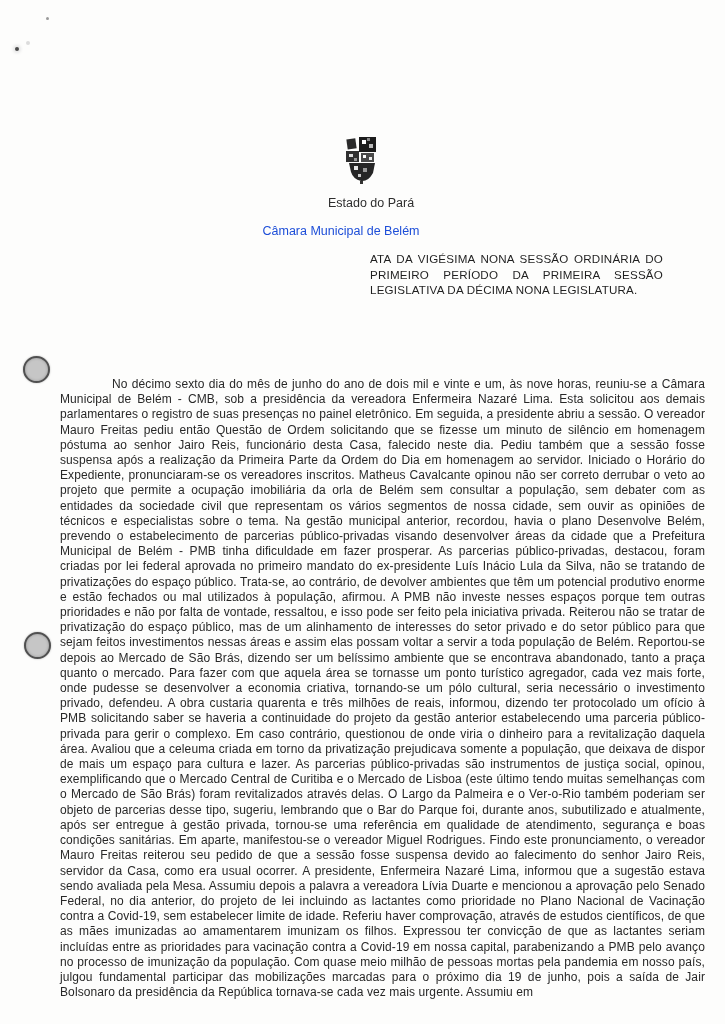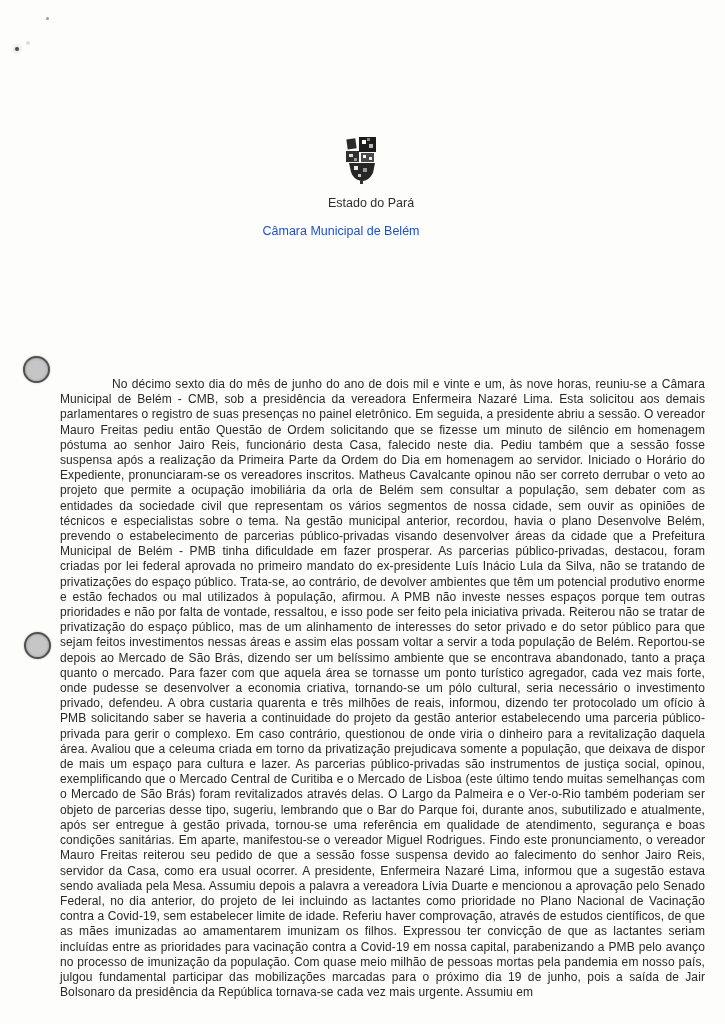--- a/index.html
+++ b/index.html
@@ -77,16 +77,17 @@
       <rect x="10" y="29" width="4" height="4" fill="#e8e8e8"></rect>
       <rect x="19" y="31" width="4" height="4" fill="#9a9a9a"></rect>
       <rect x="14" y="37" width="3" height="3" fill="#cccccc"></rect>
       <rect x="16" y="44" width="3" height="3" fill="#333333"></rect>
     </svg>
   </span>
 
   <div class="state-line">Estado do Pará</div>
   <div class="institution-line">Câmara Municipal de Belém</div>
 
+  <div class="title-block">ATA DA VIGÉSIMA NONA SESSÃO ORDINÁRIA DO PRIMEIRO PERÍODO DA PRIMEIRA SESSÃO LEGISLATIVA DA DÉCIMA NONA LEGISLATURA.</div>
 
   <div class="body-paragraph">No décimo sexto dia do mês de junho do ano de dois mil e vinte e um, às nove horas, reuniu-se a Câmara Municipal de Belém - CMB, sob a presidência da vereadora Enfermeira Nazaré Lima. Esta solicitou aos demais parlamentares o registro de suas presenças no painel eletrônico. Em seguida, a presidente abriu a sessão. O vereador Mauro Freitas pediu então Questão de Ordem solicitando que se fizesse um minuto de silêncio em homenagem póstuma ao senhor Jairo Reis, funcionário desta Casa, falecido neste dia. Pediu também que a sessão fosse suspensa após a realização da Primeira Parte da Ordem do Dia em homenagem ao servidor. Iniciado o Horário do Expediente, pronunciaram-se os vereadores inscritos. Matheus Cavalcante opinou não ser correto derrubar o veto ao projeto que permite a ocupação imobiliária da orla de Belém sem consultar a população, sem debater com as entidades da sociedade civil que representam os vários segmentos de nossa cidade, sem ouvir as opiniões de técnicos e especialistas sobre o tema. Na gestão municipal anterior, recordou, havia o plano Desenvolve Belém, prevendo o estabelecimento de parcerias público-privadas visando desenvolver áreas da cidade que a Prefeitura Municipal de Belém - PMB tinha dificuldade em fazer prosperar. As parcerias público-privadas, destacou, foram criadas por lei federal aprovada no primeiro mandato do ex-presidente Luís Inácio Lula da Silva, não se tratando de privatizações do espaço público. Trata-se, ao contrário, de devolver ambientes que têm um potencial produtivo enorme e estão fechados ou mal utilizados à população, afirmou. A PMB não investe nesses espaços porque tem outras prioridades e não por falta de vontade, ressaltou, e isso pode ser feito pela iniciativa privada. Reiterou não se tratar de privatização do espaço público, mas de um alinhamento de interesses do setor privado e do setor público para que sejam feitos investimentos nessas áreas e assim elas possam voltar a servir a toda população de Belém. Reportou-se depois ao Mercado de São Brás, dizendo ser um belíssimo ambiente que se encontrava abandonado, tanto a praça quanto o mercado. Para fazer com que aquela área se tornasse um ponto turístico agregador, cada vez mais forte, onde pudesse se desenvolver a economia criativa, tornando-se um pólo cultural, seria necessário o investimento privado, defendeu. A obra custaria quarenta e três milhões de reais, informou, dizendo ter protocolado um ofício à PMB solicitando saber se haveria a continuidade do projeto da gestão anterior estabelecendo uma parceria público-privada para gerir o complexo. Em caso contrário, questionou de onde viria o dinheiro para a revitalização daquela área. Avaliou que a celeuma criada em torno da privatização prejudicava somente a população, que deixava de dispor de mais um espaço para cultura e lazer. As parcerias público-privadas são instrumentos de justiça social, opinou, exemplificando que o Mercado Central de Curitiba e o Mercado de Lisboa (este último tendo muitas semelhanças com o Mercado de São Brás) foram revitalizados através delas. O Largo da Palmeira e o Ver-o-Rio também poderiam ser objeto de parcerias desse tipo, sugeriu, lembrando que o Bar do Parque foi, durante anos, subutilizado e atualmente, após ser entregue à gestão privada, tornou-se uma referência em qualidade de atendimento, segurança e boas condições sanitárias. Em aparte, manifestou-se o vereador Miguel Rodrigues. Findo este pronunciamento, o vereador Mauro Freitas reiterou seu pedido de que a sessão fosse suspensa devido ao falecimento do senhor Jairo Reis, servidor da Casa, como era usual ocorrer. A presidente, Enfermeira Nazaré Lima, informou que a sugestão estava sendo avaliada pela Mesa. Assumiu depois a palavra a vereadora Lívia Duarte e mencionou a aprovação pelo Senado Federal, no dia anterior, do projeto de lei incluindo as lactantes como prioridade no Plano Nacional de Vacinação contra a Covid-19, sem estabelecer limite de idade. Referiu haver comprovação, através de estudos científicos, de que as mães imunizadas ao amamentarem imunizam os filhos. Expressou ter convicção de que as lactantes seriam incluídas entre as prioridades para vacinação contra a Covid-19 em nossa capital, parabenizando a PMB pelo avanço no processo de imunização da população. Com quase meio milhão de pessoas mortas pela pandemia em nosso país, julgou fundamental participar das mobilizações marcadas para o próximo dia 19 de junho, pois a saída de Jair Bolsonaro da presidência da República tornava-se cada vez mais urgente. Assumiu em</div>
 
 </div>
 
 </body></html>

